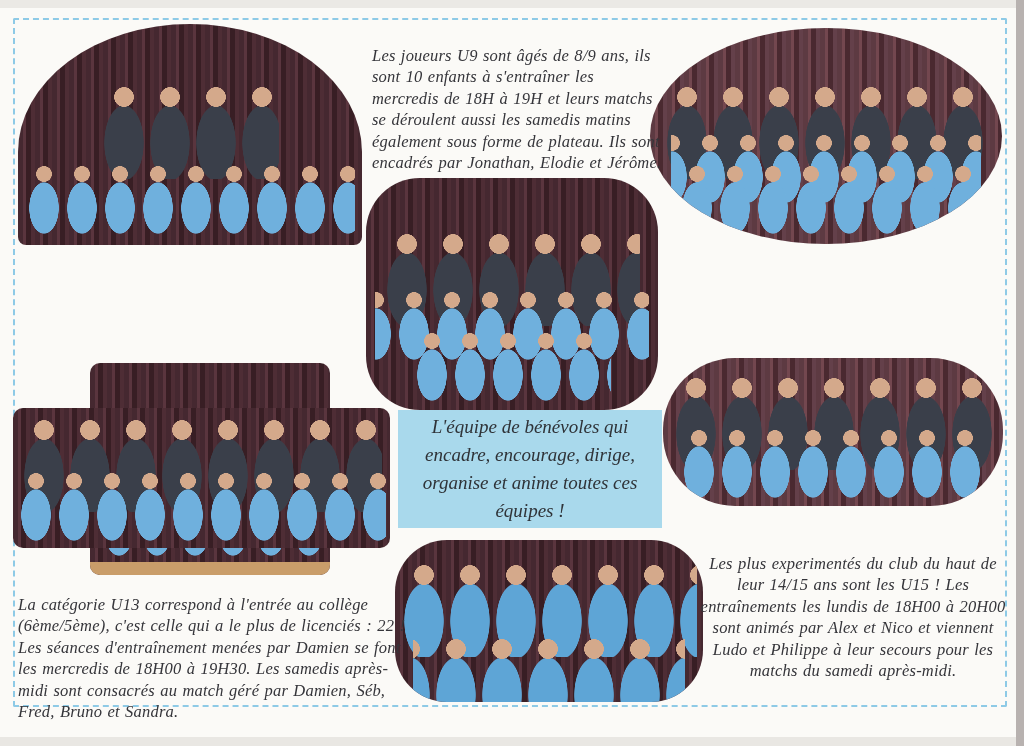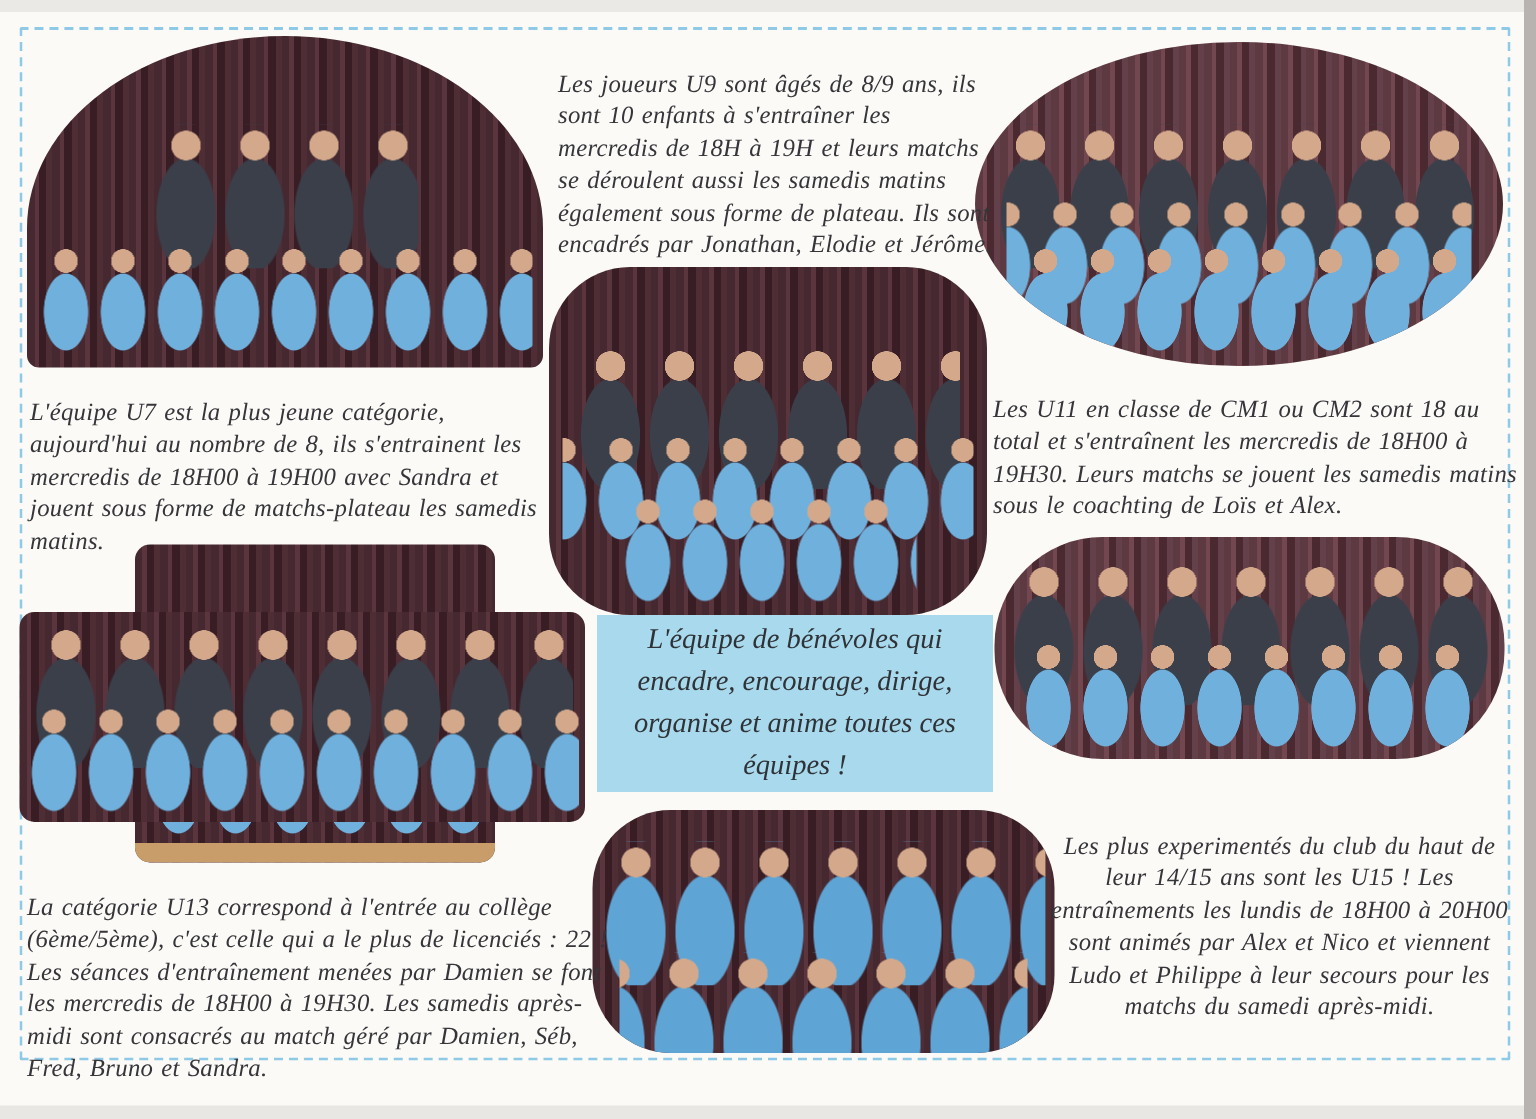--- a/index.html
+++ b/index.html
@@ -110,23 +110,21 @@
     <div class="prow kids" style="left:5%;right:5%;bottom:3%;"></div>
   </div>
 
   <div class="photo photo-ben" title="Photo de l'équipe de bénévoles du club en veste bleue, l'un montrant le dos du survêtement">
     <div class="prow adults t-blue" style="left:2%;right:2%;bottom:28%;"></div>
     <div class="prow adults t-blue stagger" style="left:6%;right:6%;bottom:-18%;"></div>
   </div>
 
   <p class="txt txt-u9">Les joueurs U9 sont âgés de 8/9 ans, ils sont 10 enfants à s'entraîner les mercredis de 18H à 19H et leurs matchs se déroulent aussi les samedis matins également sous forme de plateau. Ils sont encadrés par Jonathan, Elodie et Jérôme.</p>
 
-  <p class="txt txt-u7">L'équipe U7 est la plus jeune catégorie, aujourd'hui au nombre de 8, ils s'entrainent les mercredis de 18H00 à 19H00 avec Sandra et jouent sous forme de matchs-plateau les samedis matins.</p>
 
-  <p class="txt txt-u11">Les U11 en classe de CM1 ou CM2 sont 18 au total et s'entraînent les mercredis de 18H00 à 19H30. Leurs matchs se jouent les samedis matins sous le coachting de Loïs et Alex.</p>
 
   <div class="callout">
     <span>L'équipe de bénévoles qui encadre, encourage, dirige, organise et anime toutes ces équipes !</span>
   </div>
 
   <p class="txt txt-u13">La catégorie U13 correspond à l'entrée au collège (6ème/5ème), c'est celle qui a le plus de licenciés : 22 ! Les séances d'entraînement menées par Damien se font les mercredis de 18H00 à 19H30. Les samedis après-midi sont consacrés au match géré par Damien, Séb, Fred, Bruno et Sandra.</p>
 
   <p class="txt txt-u15">Les plus experimentés du club du haut de leur 14/15 ans sont les U15 ! Les entraînements les lundis de 18H00 à 20H00 sont animés par Alex et Nico et viennent Ludo et Philippe à leur secours pour les matchs du samedi après-midi.</p>
 
   <div class="edge right"></div>

